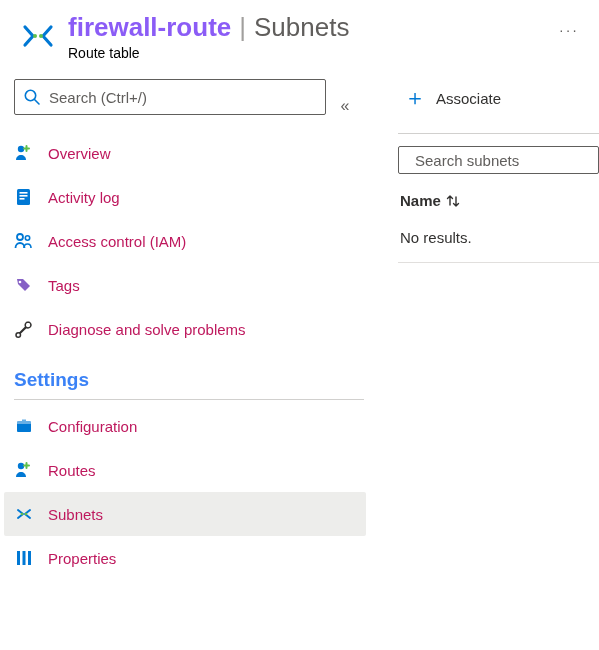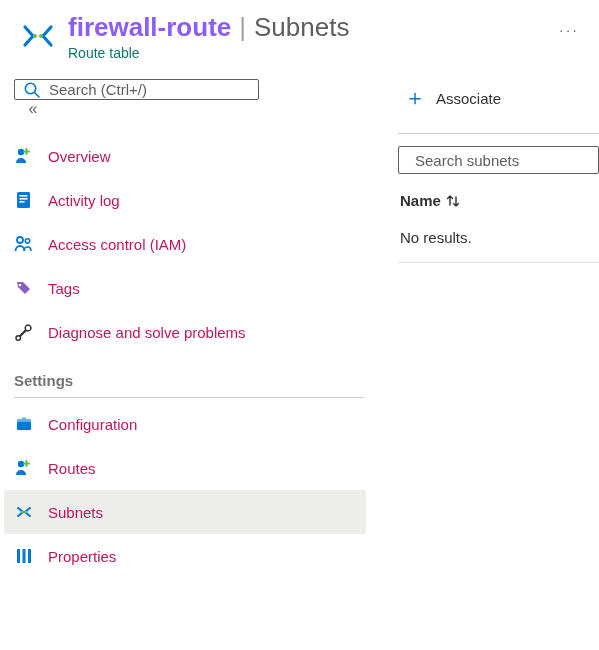--- a/index.html
+++ b/index.html
@@ -16,29 +16,29 @@
   .root { display: flex; flex-direction: column; width: 100%; height: 100%; padding-top: 8px; }
 
   
   .header { display: flex; align-items: flex-start; padding: 4px 14px 18px 14px; }
   .header-icon { flex: 0 0 48px; display:flex; align-items:center; justify-content:center; height:48px; }
   .header-title-block { flex: 1; padding-left: 6px; }
   .title-line { display:flex; align-items: baseline; }
   .res-name { font-size: 26px; font-weight: 600; color:#8b5cf6; }
   .sep { font-size: 26px; font-weight: 300; color:#a19f9d; padding: 0 8px; }
   .blade-name { font-size: 26px; font-weight: 400; color:#605e5c; }
-  .res-type { font-size: 14px; color:#0f766e; margin-top: 2px; }
+  .res-type { font-size: 14px; color:#000000; margin-top: 2px; }
   .header-more { width: 32px; display:flex; align-items:flex-start; justify-content:center; padding-top:10px; cursor:pointer; color:#605e5c; letter-spacing:2px; }
 
   
   .body { display:flex; flex:1; min-height:0; }
 
   
   .sidebar { width: 370px; flex: 0 0 370px; padding: 0 6px 0 14px; }
-  .search-row { display:flex; align-items:flex-start;flex-direction:column; }
+  .search-row { display:flex; align-items:flex-end; }
   .search-box {
     flex:1; display:flex; align-items:center; height:36px;
     border:1px solid #605e5c; border-radius:2px; padding:0 8px;
     font-size:15px; color:#605e5c;
   }
   .search-box svg { flex:0 0 18px; }
   .search-box input {
     border:none; outline:none; flex:1; font-size:15px; color:#323130;
     background:transparent; padding-left:8px; font-family:inherit;
   }
@@ -49,21 +49,21 @@
   .menu-item {
     display:flex; align-items:center; height:44px; padding: 0 4px;
     font-size:15px; color:#be185d; cursor:pointer; border-radius:2px;
     margin-left:-10px; padding-left:10px; margin-right:-2px;
   }
   .menu-item.selected { background:#ededeb; }
   .menu-item .mi-icon { width:28px; display:flex; align-items:center; justify-content:flex-start; }
   .menu-item .mi-label { padding-left:6px; }
 
   .section-header {
-    font-size:15px; font-weight:600; color:#737373;
+    font-size:19px; font-weight:600; color:#3b82f6;
     border-bottom:1px solid #d1d0ce; padding: 18px 0 8px 0; margin-bottom:4px;
   }
 
   
   .main { flex:1; min-width:0; padding-left: 28px; }
   .cmdbar { display:flex; align-items:center; height:42px; margin-top: -2px; }
   .cmd-btn { display:flex; align-items:center; gap:10px; font-size:15px; color:#323130; cursor:pointer; padding:4px 6px; }
   .cmd-btn .plus { color:#0078d4; font-size:22px; font-weight:300; line-height:1; }
   .divider { border-top:1px solid #d1d0ce; margin: 14px 0 12px 0; }
   .subnet-search {

